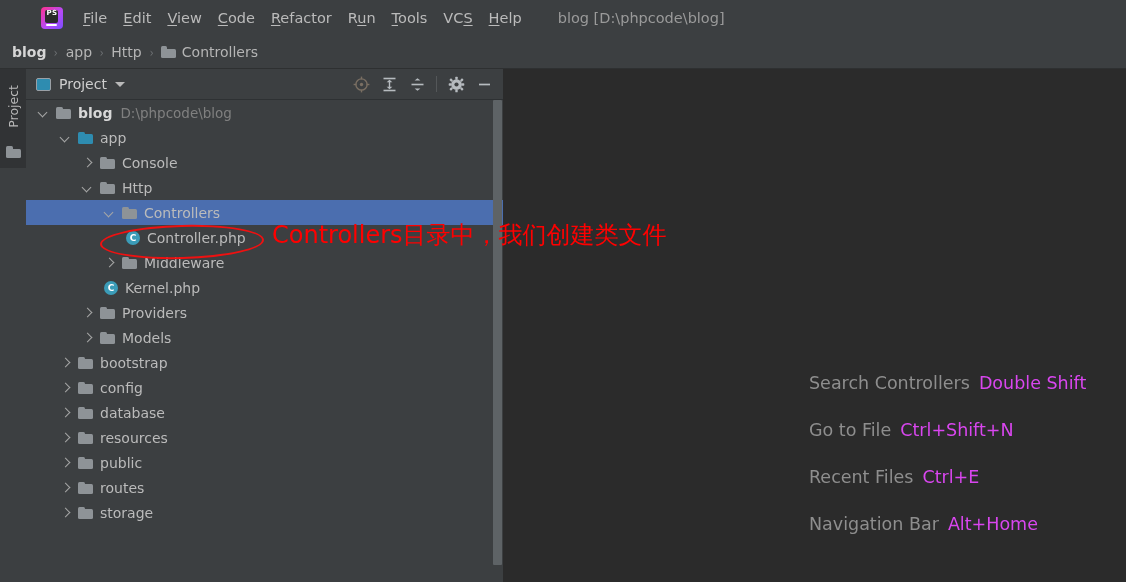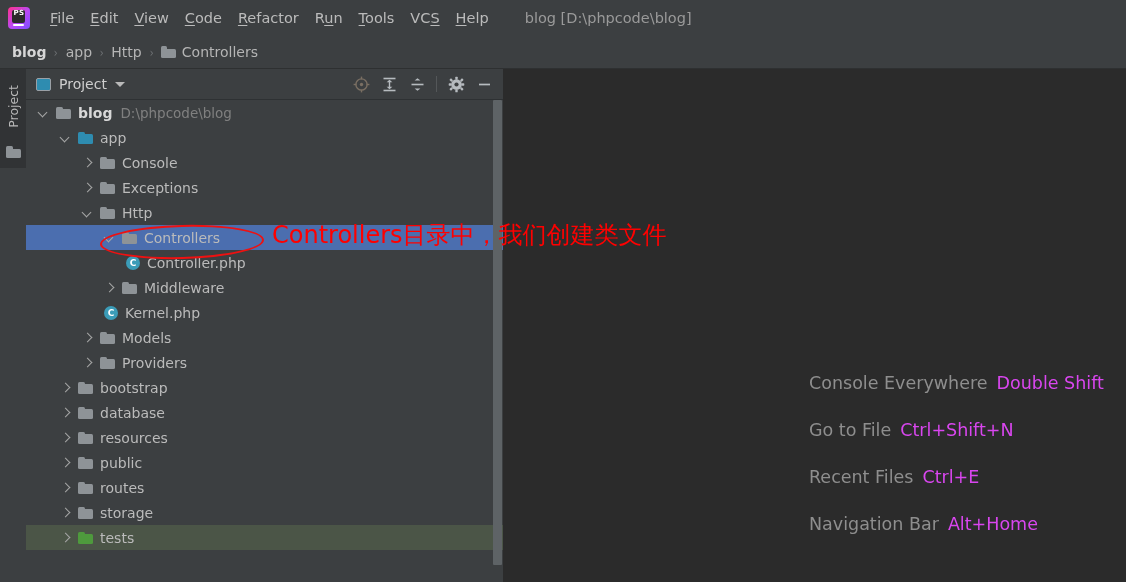--- a/index.html
+++ b/index.html
@@ -22,21 +22,21 @@
     width: 1126px; height: 36px;
     background: #3c3f41;
     display: flex; align-items: center;
     box-sizing: border-box;
     padding-left: 8px;
   }
   .ps-logo {
     width: 22px; height: 22px; margin-right: 12px;
     border-radius: 4px;
     background: linear-gradient(135deg, #ff318c 0%, #b74af7 55%, #7c4dff 100%);
-    position: relative; flex: none;
+    position: relative; flex: none; margin-left: 33px;
   }
   .ps-logo::before {
     content: ""; position: absolute;
     left: 4px; top: 3px; width: 13px; height: 13px;
     background: #2b2b2b; border-radius: 2px;
   }
   .ps-logo .ps-txt {
     position: absolute; left: 0; top: 2px; width: 22px;
     text-align: center; font-size: 7px; font-weight: bold;
     color: #ffffff; letter-spacing: .3px;
@@ -380,28 +380,20 @@
 
       <div class="row" style="padding-left:56px">
         <span class="arrow"></span>
         <span class="folder dim" style="margin-left:7px">
             <b></b>
             <i></i>
           </span>
         <span class="rowlabel">Console</span>
       </div>
 
-      <div class="row" style="padding-left:56px">
-        <span class="arrow"></span>
-        <span class="folder dim" style="margin-left:7px">
-            <b></b>
-            <i></i>
-          </span>
-        <span class="rowlabel">Exceptions</span>
-      </div>
 
       <div class="row" style="padding-left:56px">
         <span class="arrow open"></span>
         <span class="folder dim" style="margin-left:7px">
             <b></b>
             <i></i>
           </span>
         <span class="rowlabel">Http</span>
       </div>
 
@@ -436,41 +428,49 @@
         </span>
         <span class="rowlabel">Kernel.php</span>
       </div>
 
       <div class="row" style="padding-left:56px">
         <span class="arrow"></span>
         <span class="folder dim" style="margin-left:7px">
             <b></b>
             <i></i>
           </span>
+        <span class="rowlabel">Providers</span>
+      </div>
+
+      <div class="row" style="padding-left:56px">
+        <span class="arrow"></span>
+        <span class="folder dim" style="margin-left:7px">
+            <b></b>
+            <i></i>
+          </span>
         <span class="rowlabel">Models</span>
       </div>
 
-      <div class="row" style="padding-left:56px">
-        <span class="arrow"></span>
-        <span class="folder dim" style="margin-left:7px">
-            <b></b>
-            <i></i>
-          </span>
-        <span class="rowlabel">Providers</span>
-      </div>
-
       <div class="row" style="padding-left:34px">
         <span class="arrow"></span>
         <span class="folder dim" style="margin-left:7px">
             <b></b>
             <i></i>
           </span>
         <span class="rowlabel">bootstrap</span>
       </div>
 
+      <div class="row" style="padding-left:34px">
+        <span class="arrow"></span>
+        <span class="folder dim" style="margin-left:7px">
+            <b></b>
+            <i></i>
+          </span>
+        <span class="rowlabel">config</span>
+      </div>
 
       <div class="row" style="padding-left:34px">
         <span class="arrow"></span>
         <span class="folder dim" style="margin-left:7px">
             <b></b>
             <i></i>
           </span>
         <span class="rowlabel">database</span>
       </div>
 
@@ -503,41 +503,33 @@
 
       <div class="row" style="padding-left:34px">
         <span class="arrow"></span>
         <span class="folder dim" style="margin-left:7px">
             <b></b>
             <i></i>
           </span>
         <span class="rowlabel">storage</span>
       </div>
 
-      <div class="row green-sel" style="padding-left:34px">
-        <span class="arrow"></span>
-        <span class="folder green" style="margin-left:7px">
-            <b></b>
-            <i></i>
-          </span>
-        <span class="rowlabel">tests</span>
-      </div>
 
       <div class="scrollbar">
         <div class="thumb"></div>
       </div>
     </div>
   </div>
 
   <div class="panel-divider"></div>
 
   <div class="editor">
     <div class="shortcuts">
       <div class="sc-row">
-        <span class="sc-name">Console Everywhere</span>
+        <span class="sc-name">Search Controllers</span>
         <span class="sc-key">Double Shift</span>
       </div>
       <div class="sc-row">
         <span class="sc-name">Go to File</span>
         <span class="sc-key">Ctrl+Shift+N</span>
       </div>
       <div class="sc-row">
         <span class="sc-name">Recent Files</span>
         <span class="sc-key">Ctrl+E</span>
       </div>

